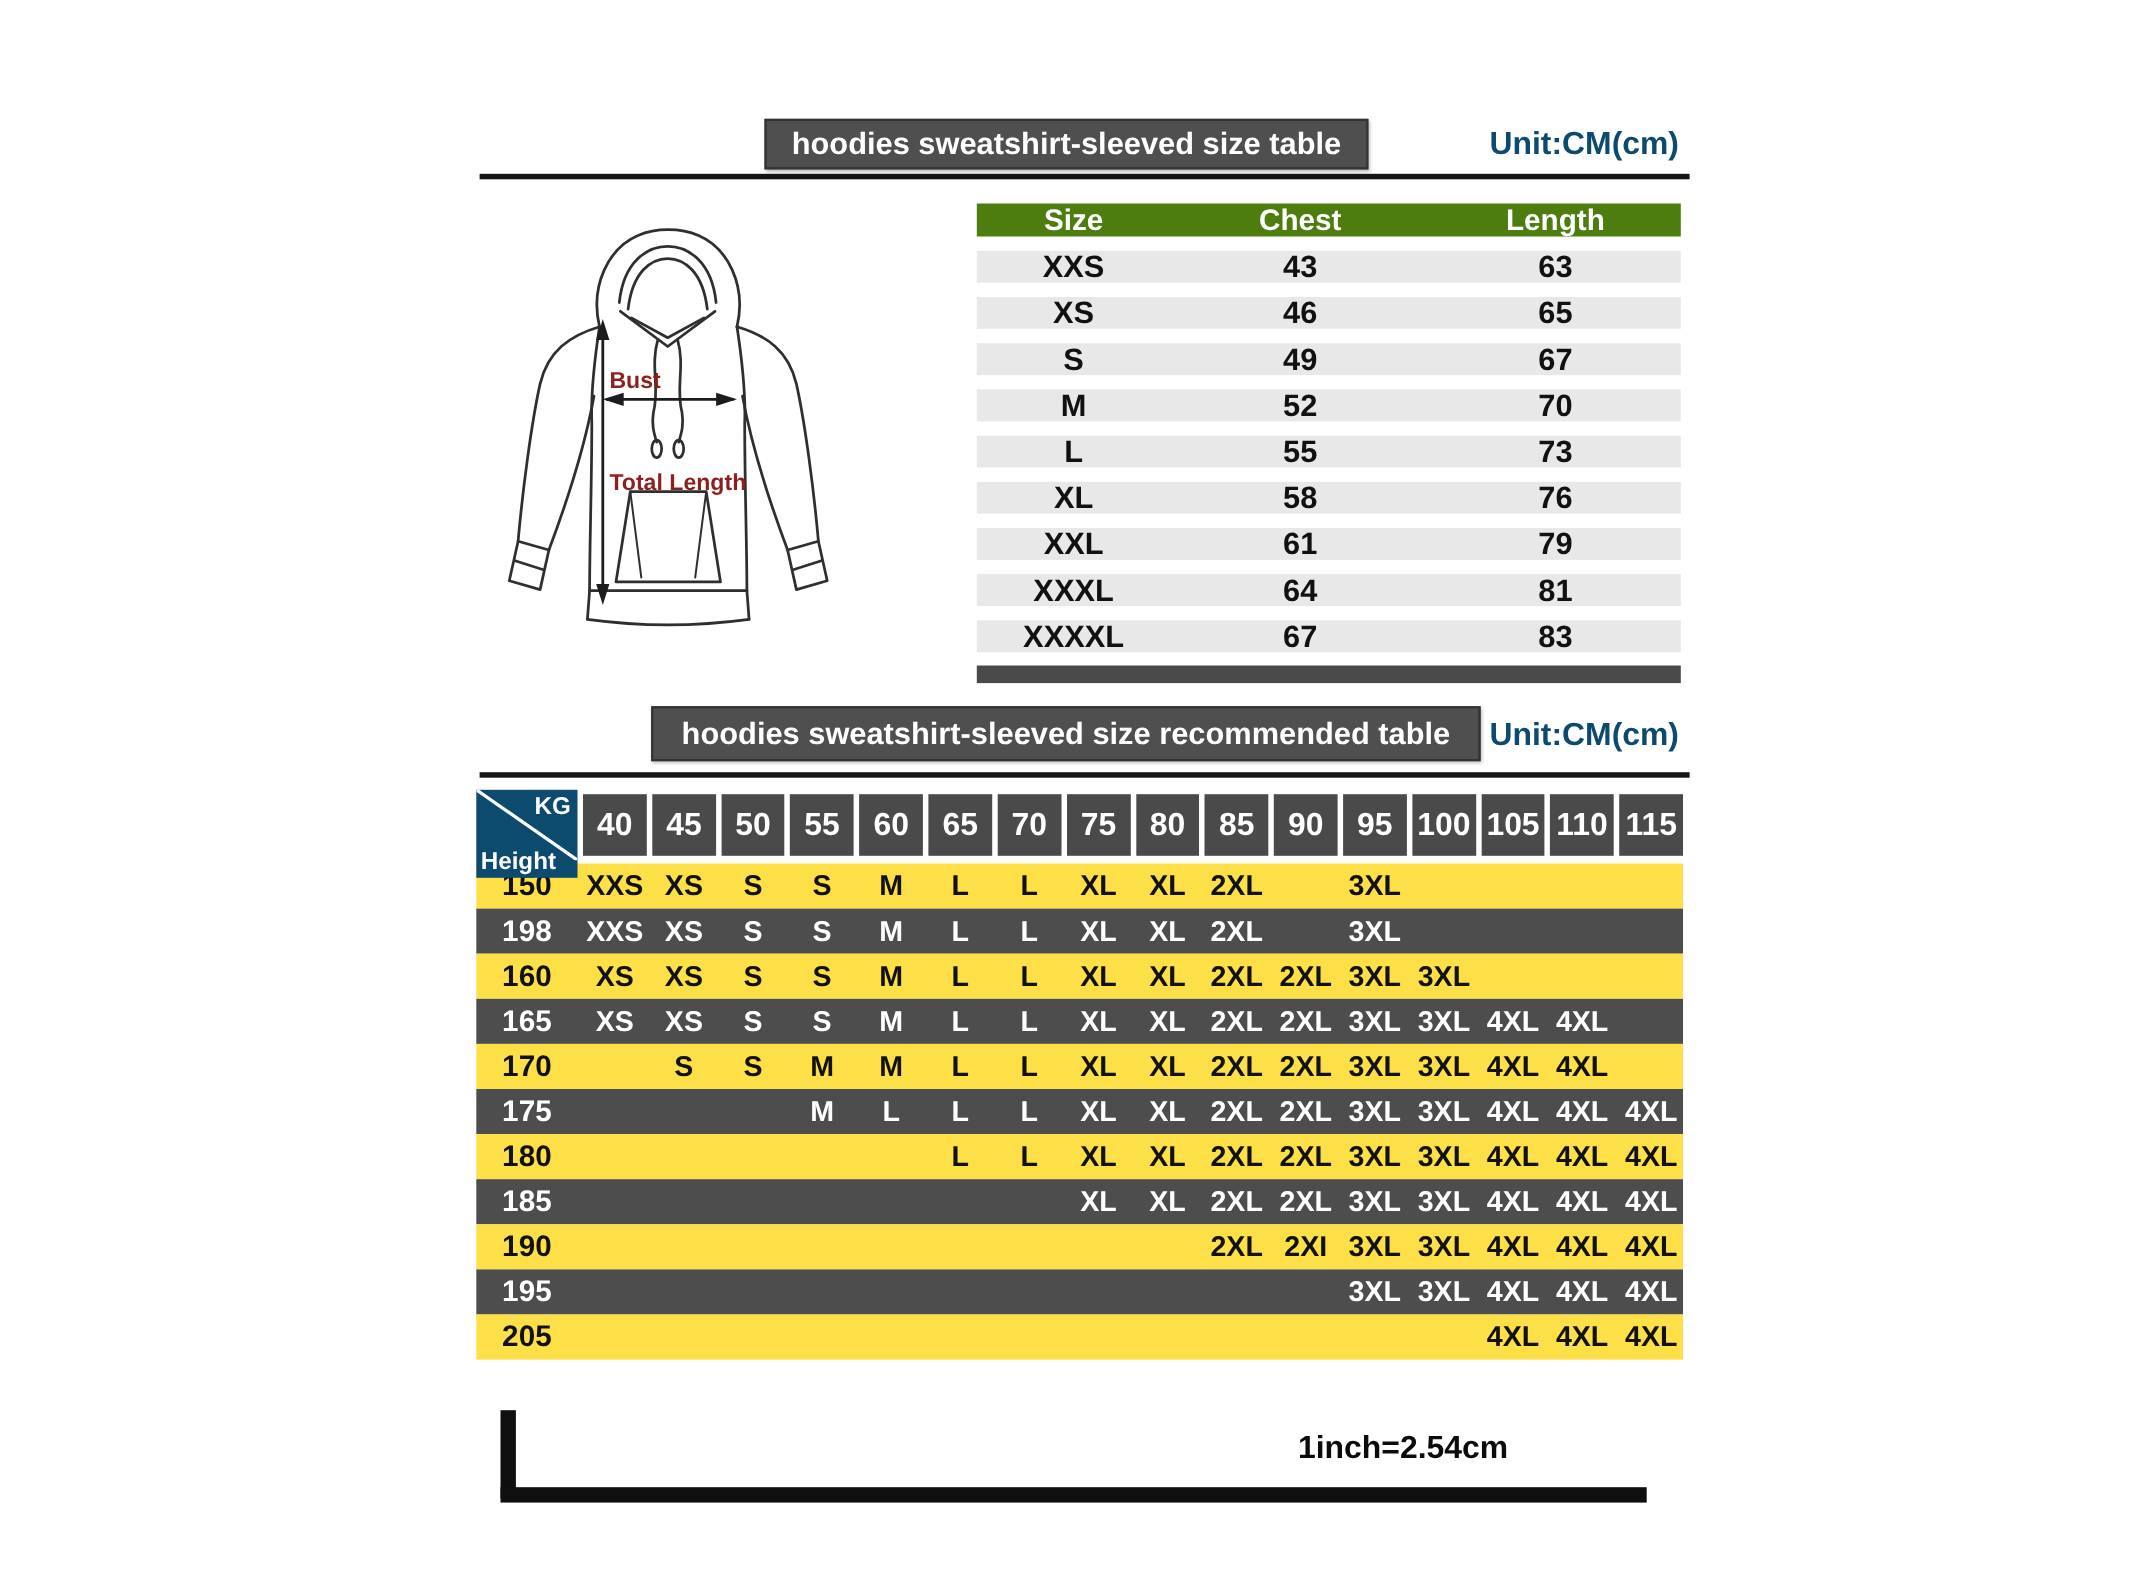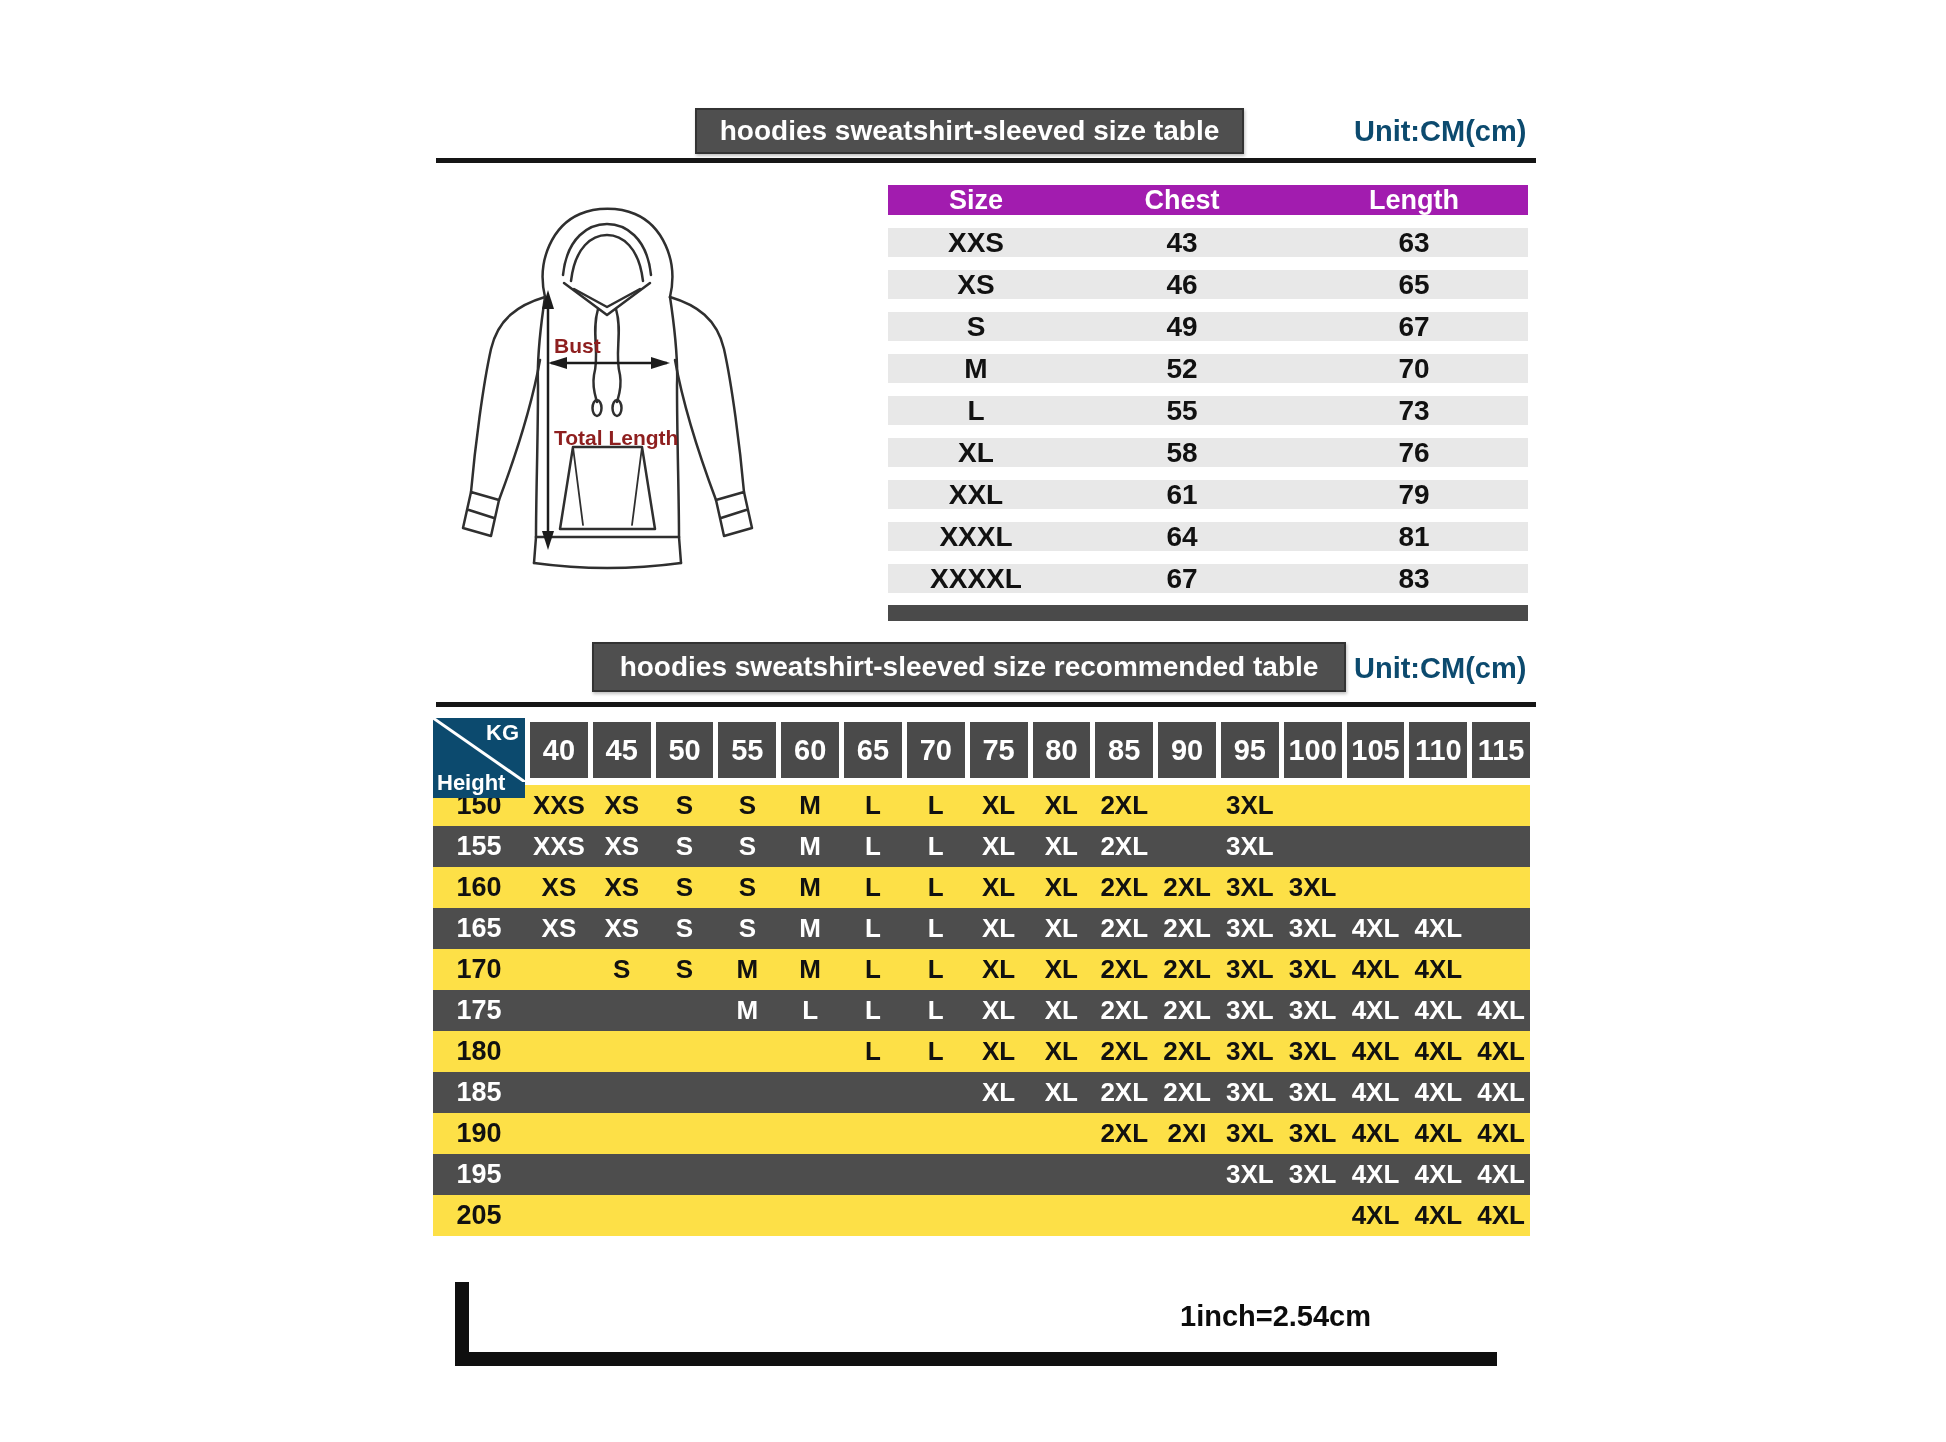--- a/index.html
+++ b/index.html
@@ -18,21 +18,21 @@
   .rule{position:absolute;left:436px;width:1100px;height:5px;background:#151515;}
   .r1{top:158px;}
   .r2{top:702px;}
 
   
   .hoodie{position:absolute;left:430px;top:195px;width:355px;height:415px;}
 
   
   .size-table{position:absolute;left:888px;top:185px;width:640px;}
   .st-grid{display:grid;grid-template-columns:176px 236px 228px;}
-  .st-header{background:#a21caf;height:30px;}
+  .st-header{background:#4d7c0f;height:30px;}
   .st-header span{color:#fff;font-weight:700;font-size:27px;line-height:30px;text-align:center;}
   .st-row{background:#e8e8e8;height:29px;margin-top:13px;}
   .st-row:first-of-type{margin-top:16px;}
   .st-row span{font-weight:700;font-size:28px;line-height:29px;text-align:center;color:#111;}
   .st-footer{height:16px;background:#4a4a4a;margin-top:12px;}
 
   
   .matrix{position:absolute;left:433px;top:718px;width:1097px;}
   .mx-grid{display:grid;grid-template-columns:92px repeat(16,1fr);column-gap:5px;}
   .mx-header{height:64px;position:relative;margin-bottom:3px;}
@@ -211,21 +211,21 @@
           <span class="mc">XL</span>
           <span class="mc">2XL</span>
           <span class="mc"></span>
           <span class="mc">3XL</span>
           <span class="mc"></span>
           <span class="mc"></span>
           <span class="mc"></span>
           <span class="mc"></span>
         </div>
       <div class="mx-grid mx-row">
-          <span class="mh">155</span>
+          <span class="mh">198</span>
           <span class="mc">XXS</span>
           <span class="mc">XS</span>
           <span class="mc">S</span>
           <span class="mc">S</span>
           <span class="mc">M</span>
           <span class="mc">L</span>
           <span class="mc">L</span>
           <span class="mc">XL</span>
           <span class="mc">XL</span>
           <span class="mc">2XL</span>

